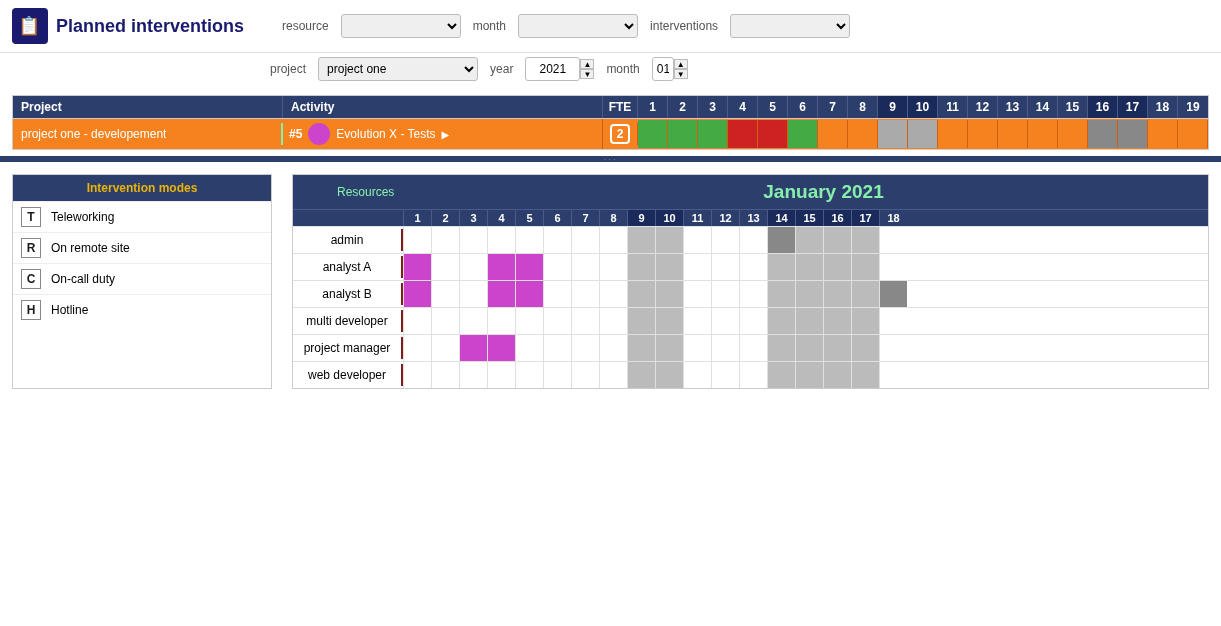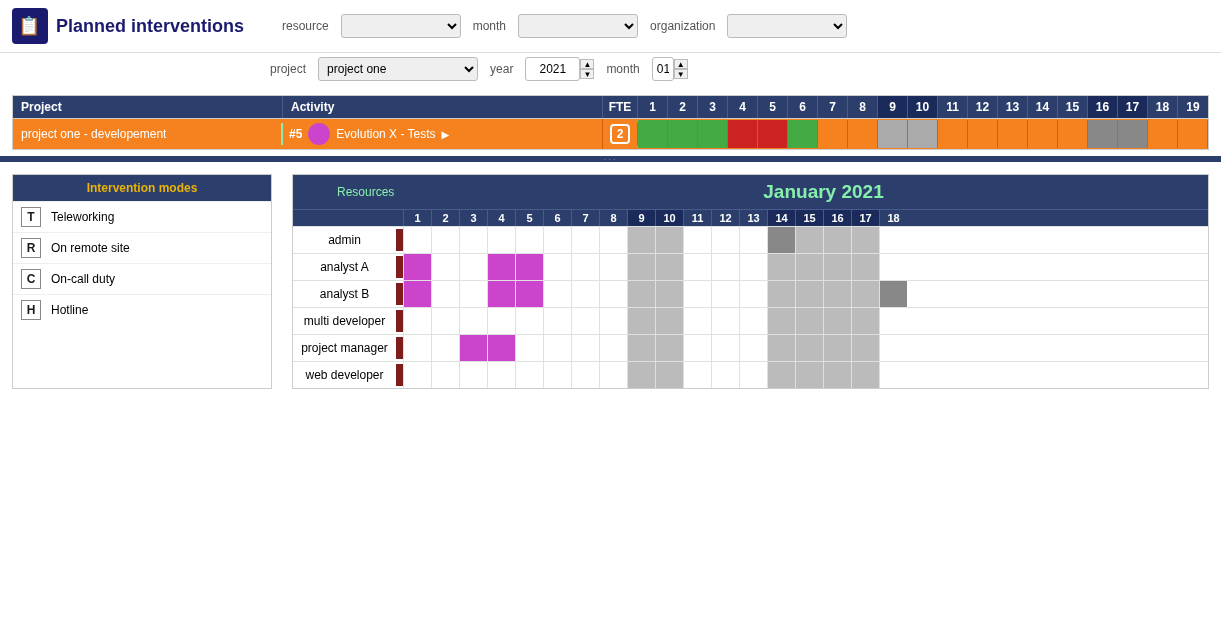--- a/index.html
+++ b/index.html
@@ -167,21 +167,21 @@
       font-weight: bold;
     }
 
     .res-data-row {
       display: flex;
       border-top: 1px solid #e0e0e0;
       min-height: 26px; align-items: center;
     }
     .res-name-cell {
       width: 110px; min-width: 110px; padding: 4px 8px;
-      text-align: center; font-size: 12px; border-right: 7px solid #7f1d1d;
+      text-align: center; font-size: 12px; border-right: 2px solid #7f1d1d;
     }
     .res-day-cell {
       width: 28px; min-width: 28px; height: 26px;
       border-left: 1px solid #e0e0e0;
     }
     .cell-magenta { background: #cc44cc; }
     .cell-gray { background: #bbbbbb; }
     .cell-darkgray { background: #888888; }
     .cell-white { background: #fff; }
 
@@ -198,21 +198,21 @@
 <div class="top-header">
   <div class="app-title">
     <div class="app-logo">📋</div>
     <span>Planned interventions</span>
   </div>
   <div class="filter-row">
     <span class="filter-label">resource</span>
     <select class="filter-select"></select>
     <span class="filter-label">month</span>
     <select class="filter-select"></select>
-    <span class="filter-label">organization</span>
+    <span class="filter-label">interventions</span>
     <select class="filter-select"></select>
   </div>
 </div>
 
 <div style="display:flex; align-items:center; gap:12px; padding: 4px 12px 8px 270px;">
   <span class="filter-label">project</span>
   <select class="filter-select" style="min-width:160px;">
     <option>project one</option>
   </select>
   <span class="filter-label">year</span>

